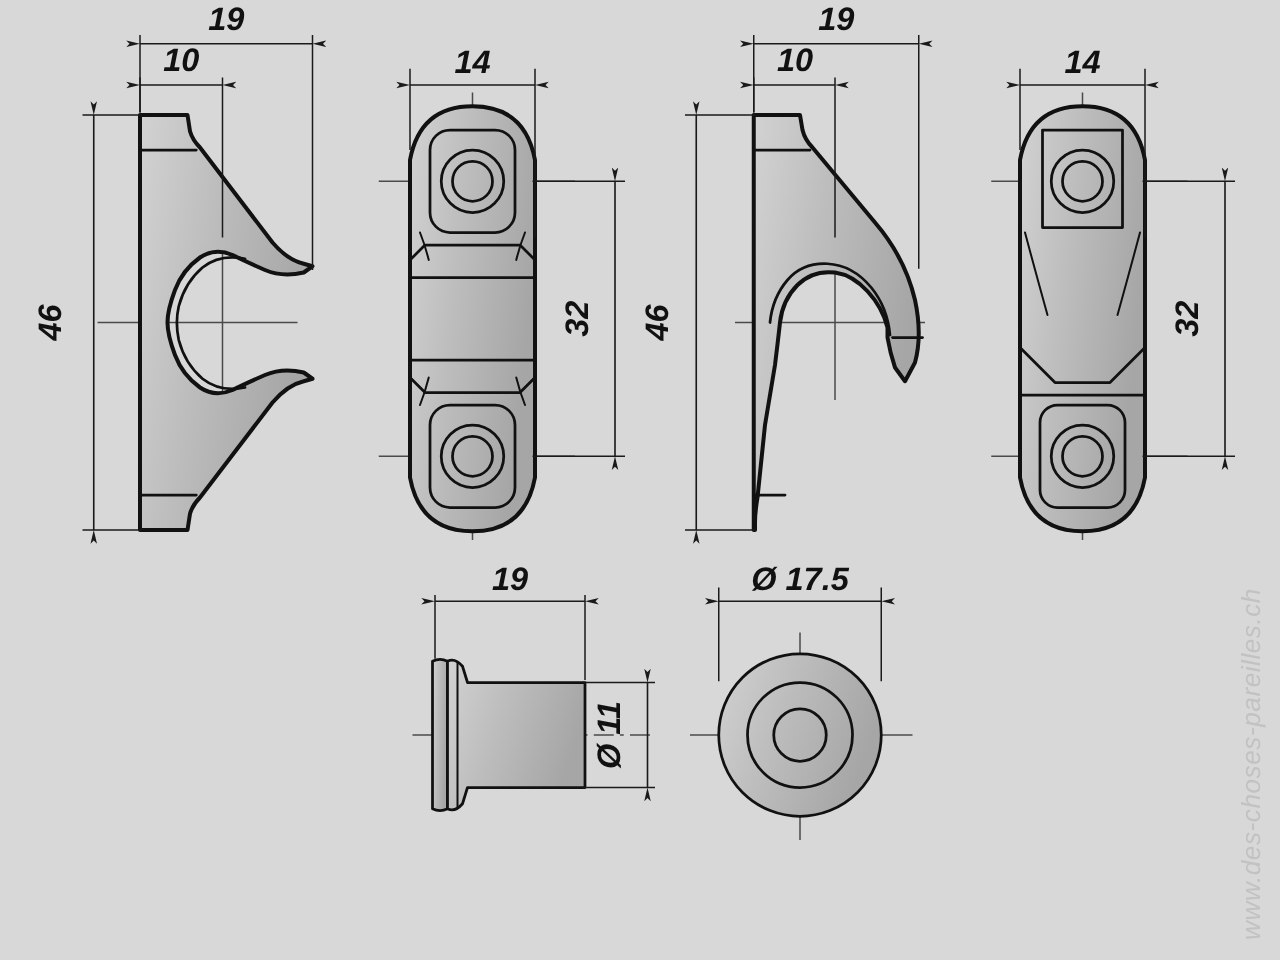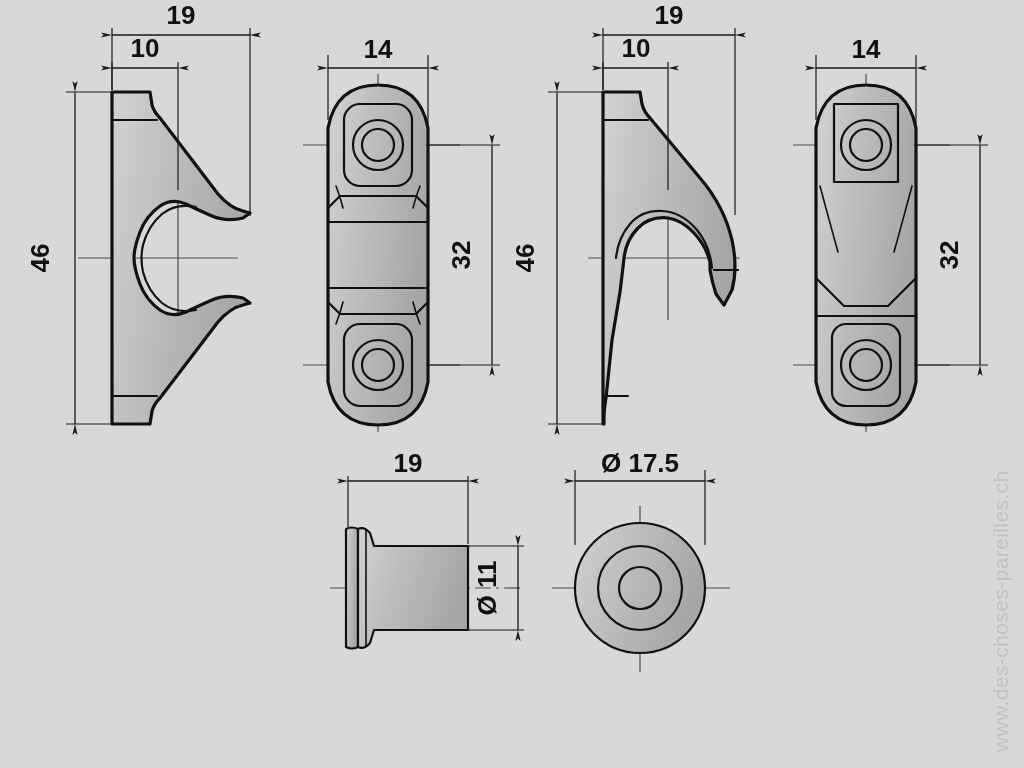--- a/index.html
+++ b/index.html
@@ -11,20 +11,21 @@
     width: 1024px;
     height: 768px;
     overflow: hidden;
     font-family: "Liberation Sans", sans-serif;
   }
   #drawing-sheet {
     position: relative;
     width: 1024px;
     height: 768px;
     background: #d8d8d8;
+    font-style: italic;
   }
   #drawing-svg {
     position: absolute;
     left: 0;
     top: 0;
     width: 1024px;
     height: 768px;
     display: block;
   }
   .dim-text {

